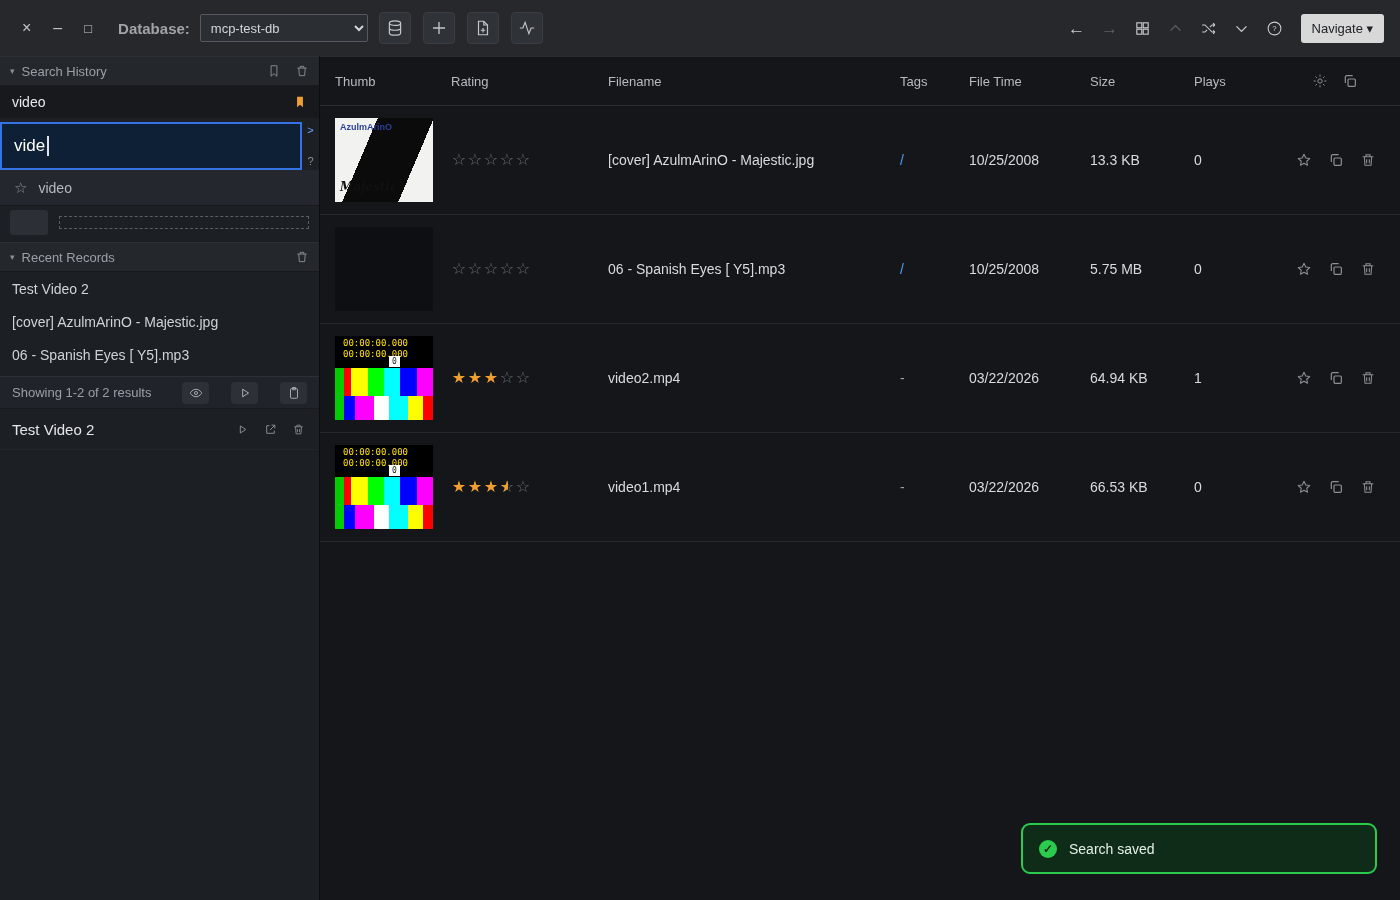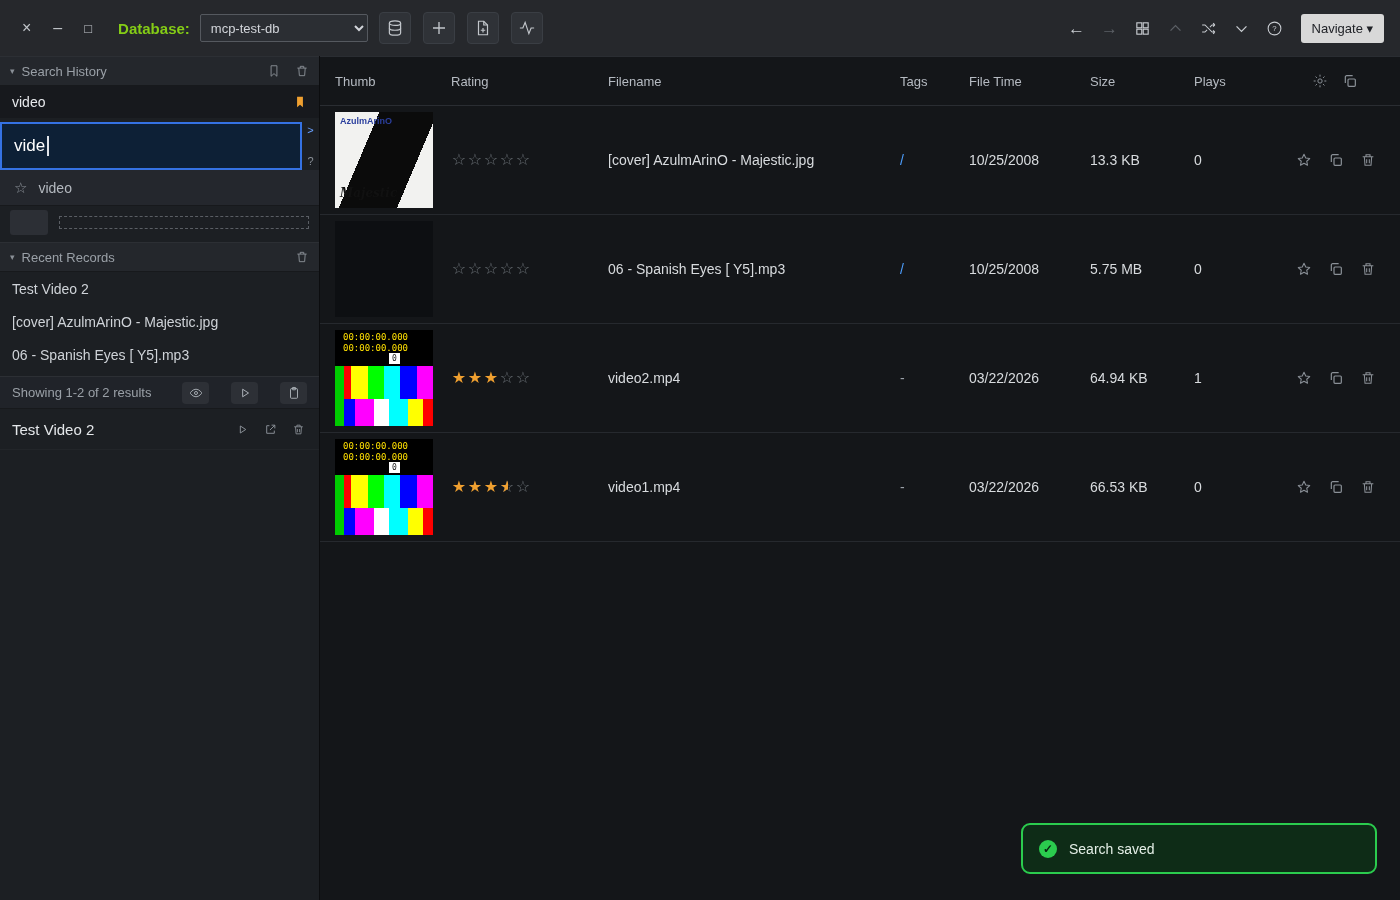--- a/index.html
+++ b/index.html
@@ -11,21 +11,21 @@
   svg { display:block; }
 
   
   .topbar {
     height:56px; background:#26282c; display:flex; align-items:center;
     padding:0 16px 0 22px; position:relative; z-index:5;
   }
   .win-controls { display:flex; gap:22px; align-items:center; color:#c2c6cb; margin-right:26px; }
   .win-btn { font-size:16px; cursor:default; line-height:1; }
   .win-btn.sm { font-size:13px; }
-  .db-label { font-weight:bold; font-size:15px; color:#84cc16; margin-right:10px; }
+  .db-label { font-weight:bold; font-size:15px; color:#a3a3a3; margin-right:10px; }
   .db-select {
     width:168px; height:28px; background:#2b2e33; color:#d2d5da;
     border:1px solid #55595f; border-radius:2px; font-size:13px; padding:0 6px;
     font-family:"Liberation Sans", sans-serif;
   }
   .tool-buttons { display:flex; gap:12px; margin-left:11px; }
   .tbtn {
     width:32px; height:32px; background:#2f3237; border:1px solid #3a3e44; border-radius:4px;
     display:flex; align-items:center; justify-content:center; color:#c2c6cb; cursor:pointer;
   }
@@ -135,21 +135,21 @@
   }
   .c-tags.link { color:#4d9fff; }
   .c-tags { color:#9aa0a7; }
   .c-rating { display:flex; align-items:center; }
 
   .st { position:relative; display:inline-block; width:16px; font-size:16px; color:#6a7076; text-align:center; line-height:1; }
   .st.full { color:#f0a030; }
   .st.half .ov { position:absolute; left:1px; top:0; width:50%; overflow:hidden; color:#f0a030; }
 
   
-  .thumb { width:98px; height:96px; position:relative; overflow:hidden; }
+  .thumb { width:98px; height:84px; position:relative; overflow:hidden; }
   .thumb.cover { background:#f2f2f0; }
   .cover-band { position:absolute; inset:0; background:linear-gradient(113deg, rgba(0,0,0,0) 32%, #0b0b0b 32%, #0b0b0b 74%, rgba(0,0,0,0) 74%); }
   .cover-title { position:absolute; top:4px; left:5px; color:#2b3f9e; font-size:9px; font-weight:bold; }
   .cover-script { position:absolute; bottom:8px; left:5px; font-family:"DejaVu Serif", serif; font-style:italic; font-weight:bold; color:#111; font-size:12px; }
   .thumb.blank { background:#0d0f12; }
   .thumb.testsrc { background:#000; }
   .ts-stripes { position:absolute; left:0; right:0; top:38%; height:34%;
     background:linear-gradient(90deg,#f00 0 16.6%,#ff0 16.6% 33.3%,#0f0 33.3% 50%,#0ff 50% 66.6%,#00f 66.6% 83.3%,#f0f 83.3% 100%); }
   .ts-bottom { position:absolute; left:0; right:0; top:72%; height:28%;
     background:linear-gradient(90deg,#00f 0 20%,#f0f 20% 40%,#fff 40% 55%,#0ff 55% 75%,#ff0 75% 90%,#f00 90% 100%); }

